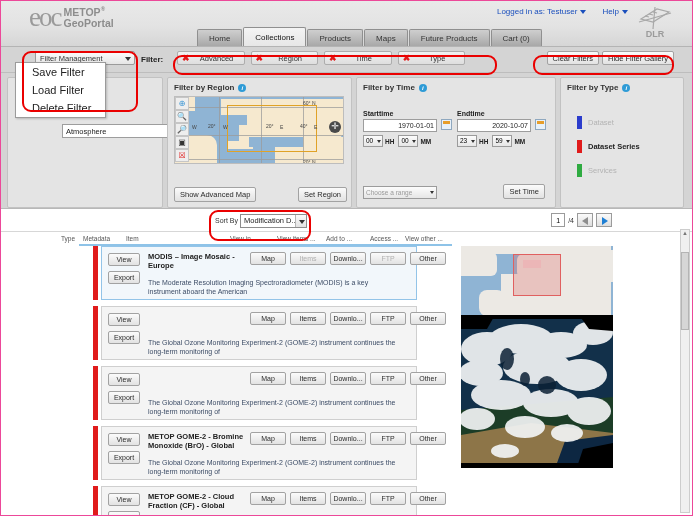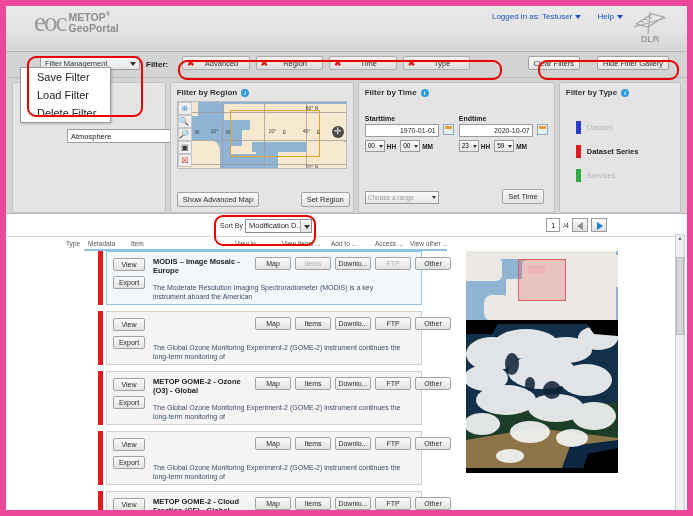--- a/index.html
+++ b/index.html
@@ -7,21 +7,21 @@
   body {
     width: 693px; height: 516px;
     font-family: "Liberation Sans", sans-serif;
     font-size: 8px;
     background: #ffffff;
     overflow: hidden;
     position: relative;
   }
   #app {
     position:absolute; left:0; top:0; width:693px; height:516px;
-    border:6px solid #ec4899;
+    border:1px solid #ec4899;
     background:#d8d8d8;
     overflow:hidden;
   }
 
   
   .header {
     position:relative;
     height:46px;
     background: linear-gradient(to bottom,#e9e9e9 0%, #e3e3e3 55%, #d6d6d6 100%);
     border-bottom:1px solid #b4b4b4;
@@ -79,21 +79,21 @@
   .chip .nm { font-size:7.5px; color:#333; width:50px; text-align:center; padding-right:4px;}
 
   .rbtns { position:absolute; right:18px; top:4px; display:flex; }
   .btn {
     background:linear-gradient(to bottom,#fbfbfb,#e2e2e2);
     border:1px solid #a2a2a2; border-radius:2px;
     font-size:7.5px; color:#2b2b2b; padding:2px 5px; cursor:pointer;
     white-space:nowrap;
   }
   .btn.dim { color:#b0b0b0; }
-  .rbtns .btn { margin-left:17px; height:14px; line-height:9px;}
+  .rbtns .btn { margin-left:3px; height:14px; line-height:9px;}
 
   
   .panels { position:relative; height:135px; background:#d4d4d4; padding:4px 6px 0 6px; display:flex; gap:4px;}
   .panel {
     background:#e4e4e4; border:1px solid #c2c2c2; border-radius:2px;
     position:relative; padding:5px 6px;
   }
   .panel-title { font-size:8px; font-weight:bold; color:#333; margin-bottom:4px;}
   .info-i {
     display:inline-block; width:8px; height:8px; border-radius:50%;
@@ -240,20 +240,28 @@
           <path d="M20 2 L18 24"></path>
             <path d="M4 17 L36 8"></path>
           <path d="M10 11 L14 12"></path>
             <path d="M14 9 L18 10"></path>
             <path d="M18 7 L22 8"></path>
         </g>
       </svg>
       <div class="dlr-label">DLR</div>
     </div>
 
+    <div class="tabs">
+      <div class="tab">Home</div>
+      <div class="tab active">Collections</div>
+      <div class="tab">Products</div>
+      <div class="tab">Maps</div>
+      <div class="tab">Future Products</div>
+      <div class="tab">Cart (0)</div>
+    </div>
   </div>
 
   <div class="filterbar">
     <div class="filt-mgmt-wrap">
       <div class="select-box">
         <span>Filter Management</span>
         <i class="arr"></i>
       </div>
     </div>
     <div class="dropdown-menu">
@@ -478,39 +486,39 @@
         </div>
       </div>
 
       <div class="row">
         <div class="bar"></div>
         <div class="card">
           <div class="vbtns">
             <div class="btn vbtn">View</div>
             <div class="btn vbtn">Export</div>
           </div>
-          <div class="item-title">METOP GOME-2 - Ozone (O3) - Global</div>
           <div class="item-desc">The Global Ozone Monitoring Experiment-2 (GOME-2) instrument continues the long-term monitoring of</div>
           <div class="abtns">
             <div class="btn abtn">Map</div>
             <div class="btn abtn">Items</div>
             <div class="btn abtn">Downlo...</div>
             <div class="btn abtn">FTP</div>
             <div class="btn abtn">Other</div>
           </div>
         </div>
       </div>
 
       <div class="row">
         <div class="bar"></div>
         <div class="card">
           <div class="vbtns">
             <div class="btn vbtn">View</div>
             <div class="btn vbtn">Export</div>
           </div>
+          <div class="item-title">METOP GOME-2 - Bromine Monoxide (BrO) - Global</div>
           <div class="item-desc">The Global Ozone Monitoring Experiment-2 (GOME-2) instrument continues the long-term monitoring of</div>
           <div class="abtns">
             <div class="btn abtn">Map</div>
             <div class="btn abtn">Items</div>
             <div class="btn abtn">Downlo...</div>
             <div class="btn abtn">FTP</div>
             <div class="btn abtn">Other</div>
           </div>
         </div>
       </div>

